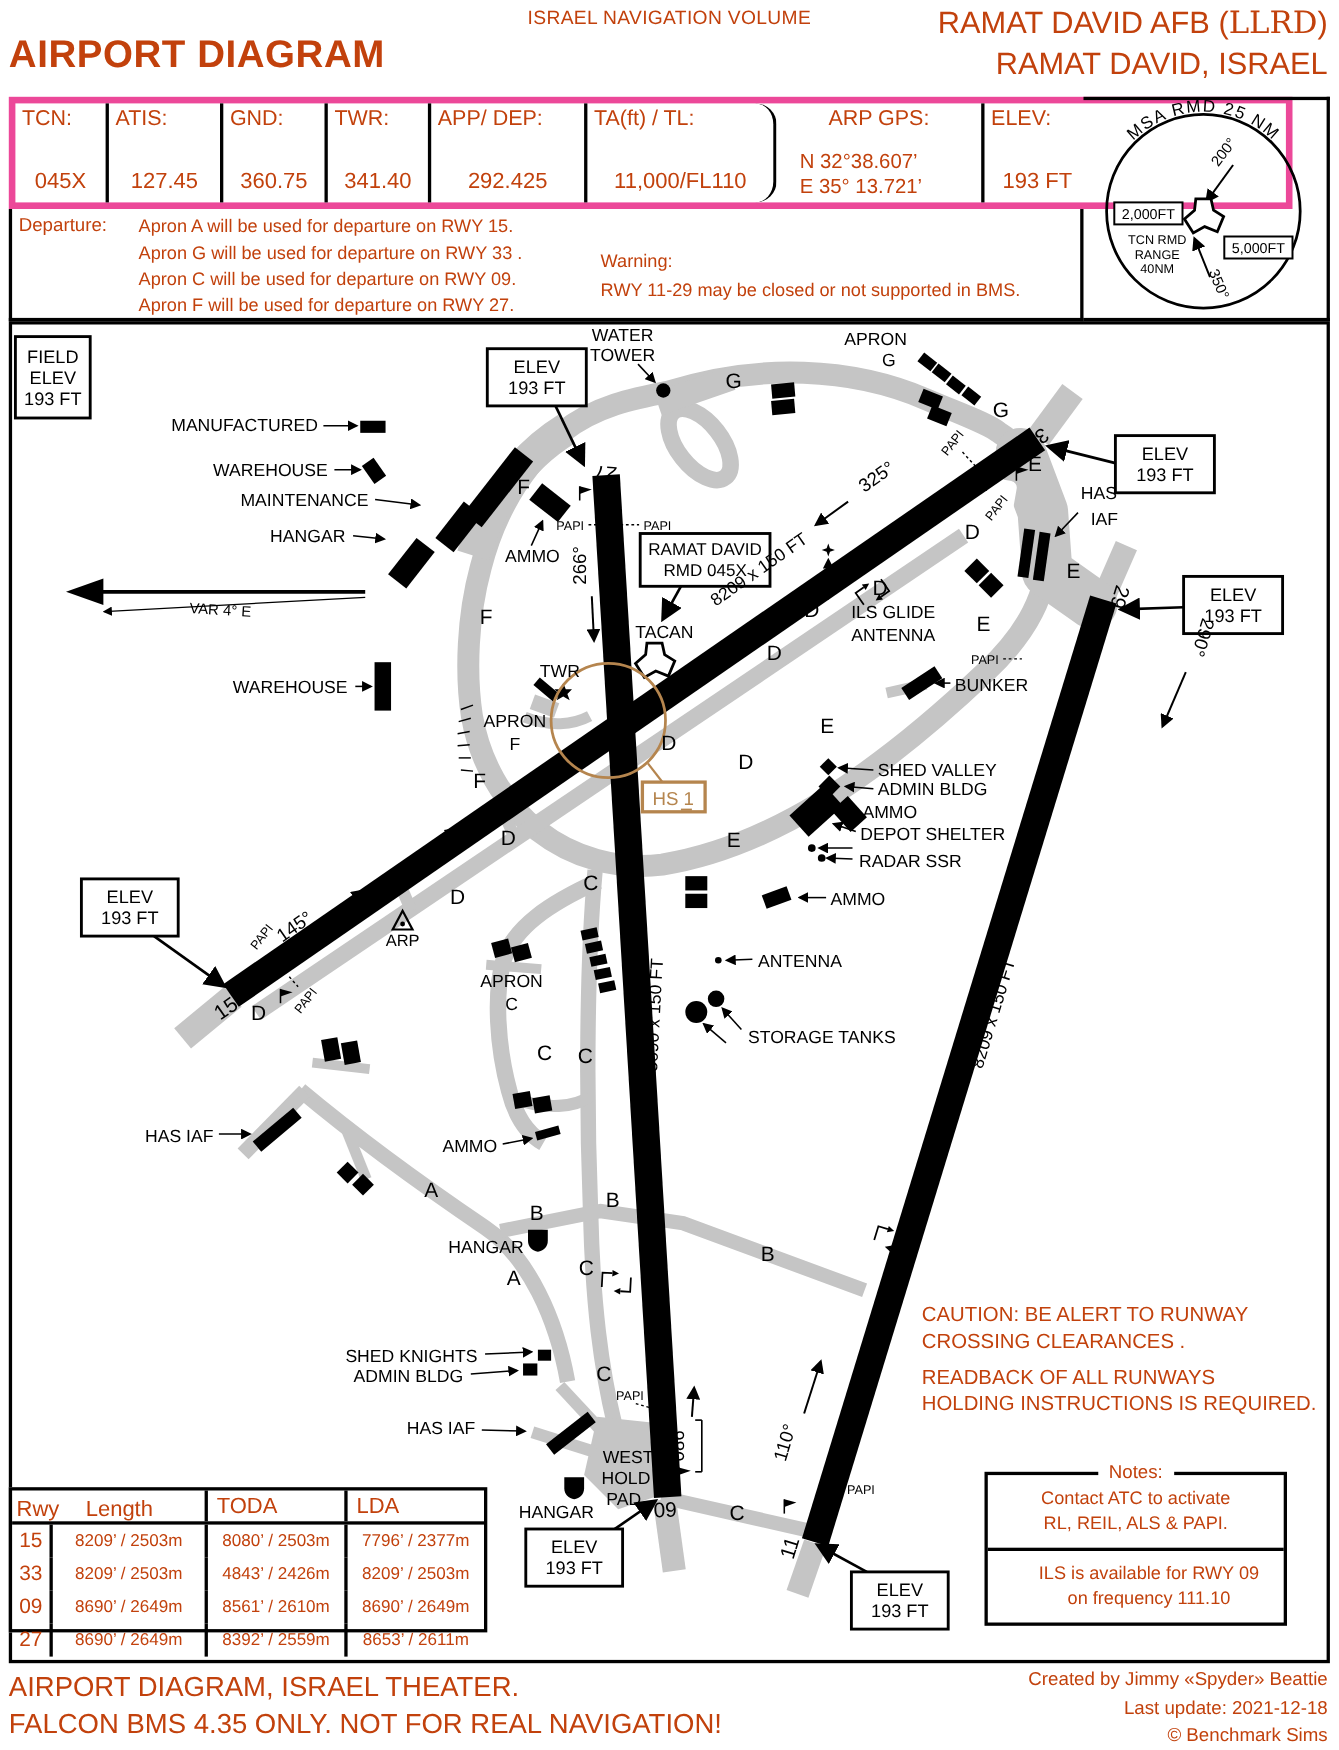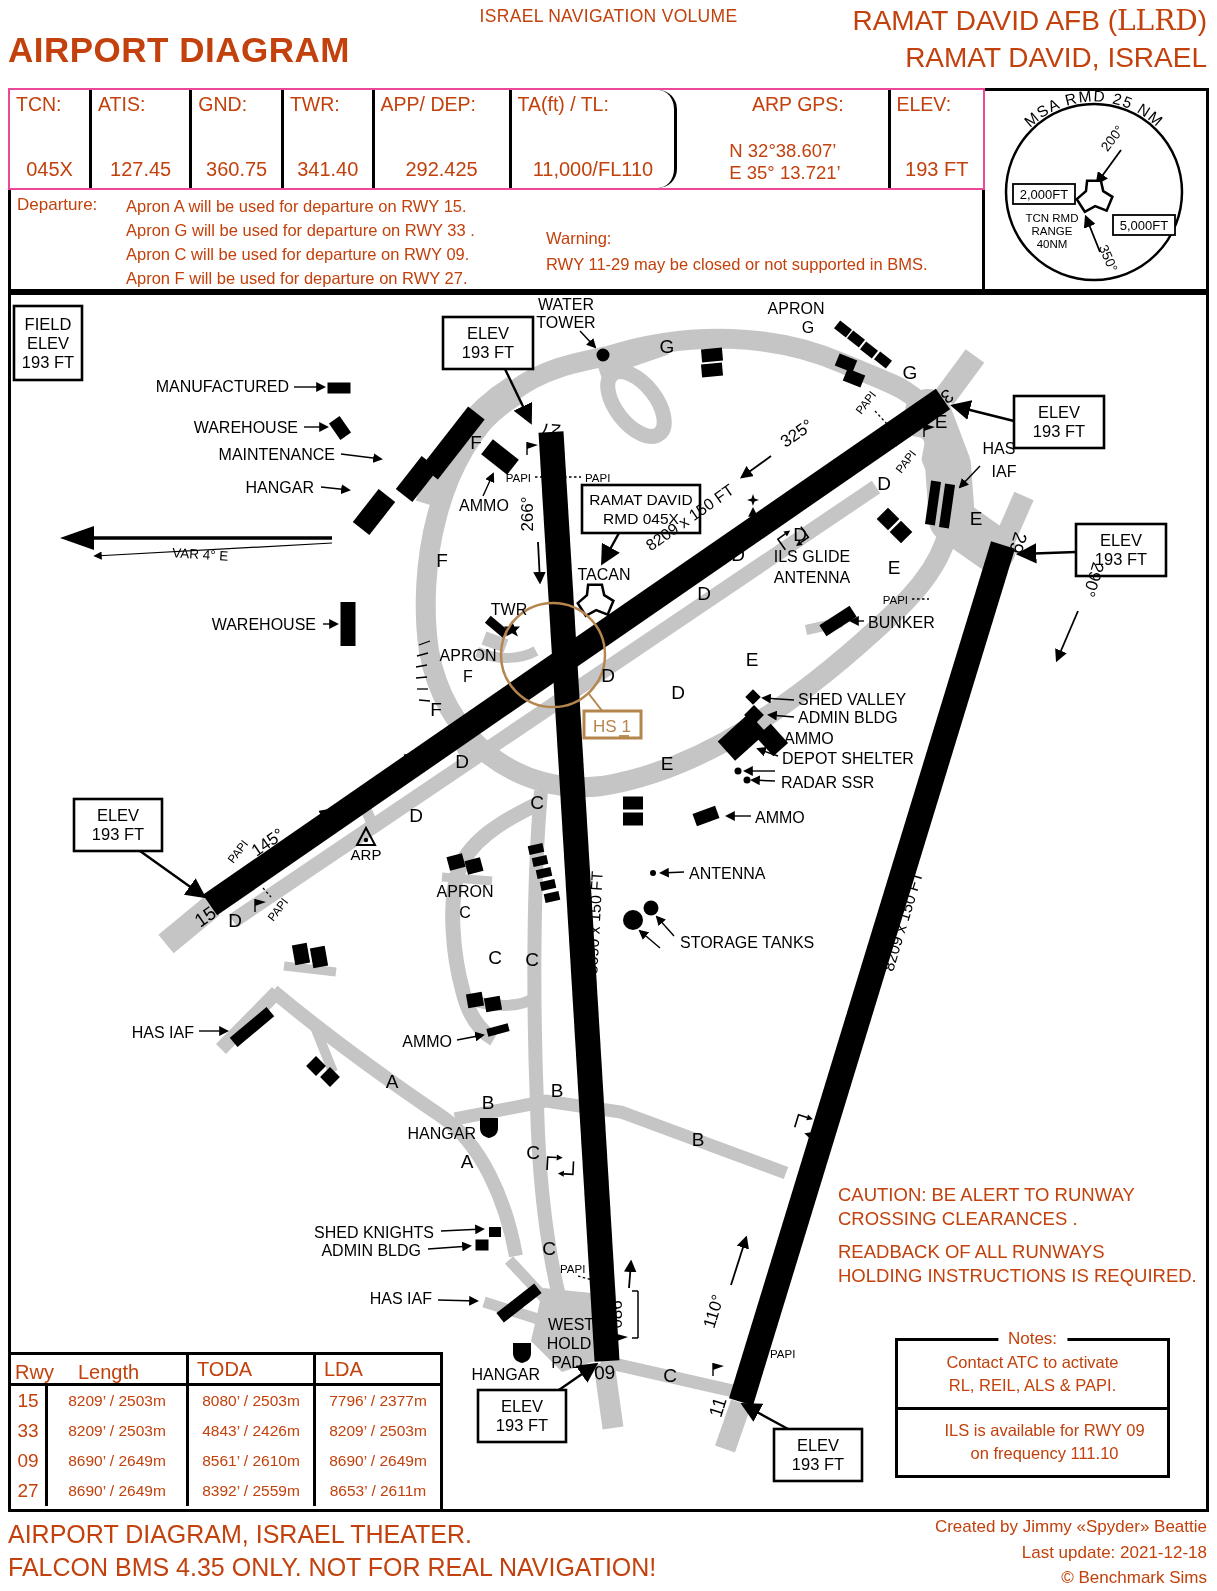--- a/index.html
+++ b/index.html
@@ -6,21 +6,21 @@
   #page{position:relative;width:1217px;height:1591px;background:#fff;overflow:hidden;
         font-family:"Liberation Sans",sans-serif;color:#c2410c;}
   *{box-sizing:border-box;}
   .abs{position:absolute;}
   
   .navvol{left:0;right:0;top:6px;text-align:center;font-size:17.5px;font-weight:500;letter-spacing:.3px;}
   .title{left:8px;top:30px;font-size:35px;font-weight:700;letter-spacing:.5px;}
   .rhead{right:10px;top:2px;text-align:right;font-size:28px;font-weight:500;line-height:37px;}
   .rhead .serif{font-family:"DejaVu Serif","Liberation Serif",serif;}
   
-  .freq{left:8px;top:88px;width:977px;height:102px;border:2px solid #ec4899;display:flex;justify-content:space-between;}
+  .freq{left:8px;top:88px;width:1167px;height:102px;border:6px solid #ec4899;display:flex;}
   .fcell{position:relative;height:100%;border-right:3px solid #000;}
   .fcell:last-child{border-right:none;}
   .flabel{position:absolute;top:3px;left:6px;font-size:19.5px;font-weight:500;white-space:nowrap;}
   .fcell.center .flabel{left:0;right:0;text-align:center;}
   .fval{position:absolute;bottom:7px;left:0;right:0;text-align:center;font-size:20px;font-weight:500;white-space:nowrap;}
   .fval.two{font-size:18.5px;text-align:left;padding-left:21px;line-height:22px;bottom:4px;}
   
   .dep{left:8px;top:190px;width:977px;height:102px;border:3px solid #000;border-top:none;}
   .depword{position:absolute;left:6px;top:5px;font-size:17px;}
   .deplines{position:absolute;left:115px;top:4px;font-size:16.5px;line-height:24px;}
@@ -32,21 +32,21 @@
   
   .caution{left:838px;top:1183px;width:372px;font-size:18.5px;line-height:24px;font-weight:500;}
   .caution div:nth-child(3){margin-top:9px;}
   
   .notes{left:895px;top:1338px;width:275px;height:140px;border:3px solid #000;background:#fff;}
   .notes-title{position:absolute;top:-12px;left:50%;transform:translateX(-50%);background:#fff;
                padding:0 10px;font-size:17px;}
   .nsec{height:69px;border-bottom:3px solid #000;text-align:center;font-size:16.5px;line-height:23px;padding-top:10px;}
   .nsec2{border-bottom:none;height:65px;padding-top:9px;margin-left:24px;}
   
-  .rtable{left:8px;top:1352px;width:435px;height:160px;border:3px solid #000;background:#fff;font-weight:500;}
+  .rtable{left:8px;top:1352px;width:435px;height:132px;border:3px solid #000;background:#fff;font-weight:500;}
   .rth{display:flex;height:31px;border-bottom:3px solid #000;font-size:20px;}
   .rth .rh1{width:178px;border-right:3px solid #000;display:flex;}
   .rth .rh1 span:first-child{padding-left:4px;}
   .rth .rh1 span:last-child{padding-left:24px;}
   .rth .rh2{width:127px;border-right:3px solid #000;padding-left:8px;}
   .rth .rh3{flex:1;padding-left:8px;}
   .rth div,.rth span{padding-top:3px;}
   .rrow{display:flex;height:30px;font-size:15.5px;}
   .rrow .rc{border-right:3px solid #000;display:flex;align-items:center;justify-content:center;}
   .rc1{width:37px;font-size:19px;}
@@ -111,21 +111,21 @@
         <div class="fval">
           <div>292.425</div>
         </div>
       </div>
       <div class="fcell" style="width: 172px; border-radius: 19px;">
         <div class="flabel">TA(ft) / TL:</div>
         <div class="fval">
           <div>11,000/FL110</div>
         </div>
       </div>
-      <div class="fcell center" style="width: 189px; margin-left: 31px;">
+      <div class="fcell center" style="width: 189px;">
         <div class="flabel">ARP GPS:</div>
         <div class="fval two">
           <div>N 32°38.607’</div>
           <div>E 35° 13.721’</div>
         </div>
       </div>
       <div class="fcell" style="width: 96px;">
         <div class="flabel">ELEV:</div>
         <div class="fval">
           <div>193 FT</div>

